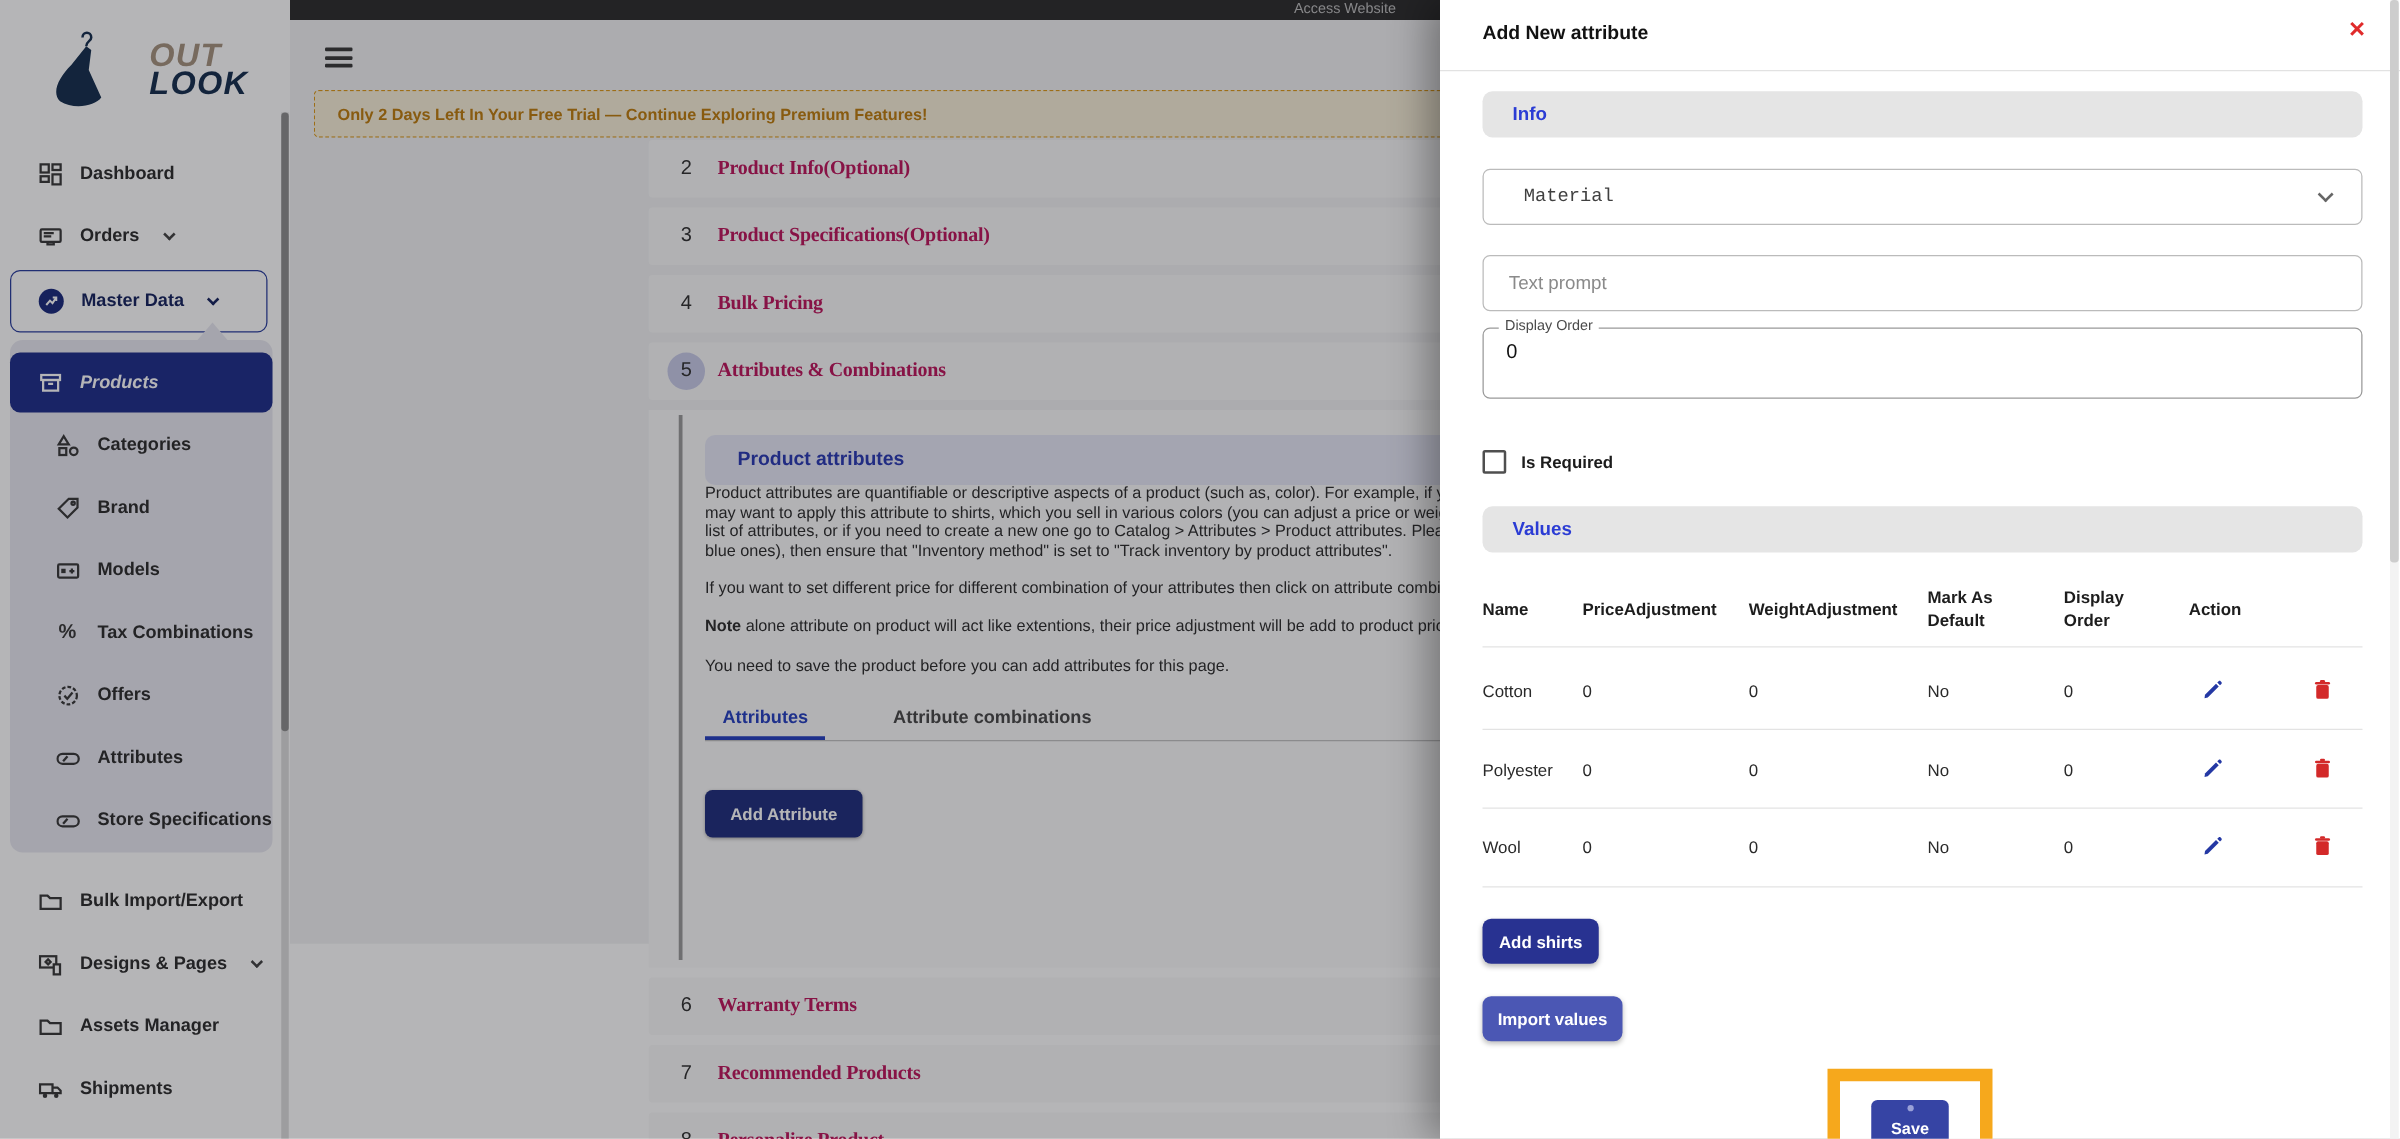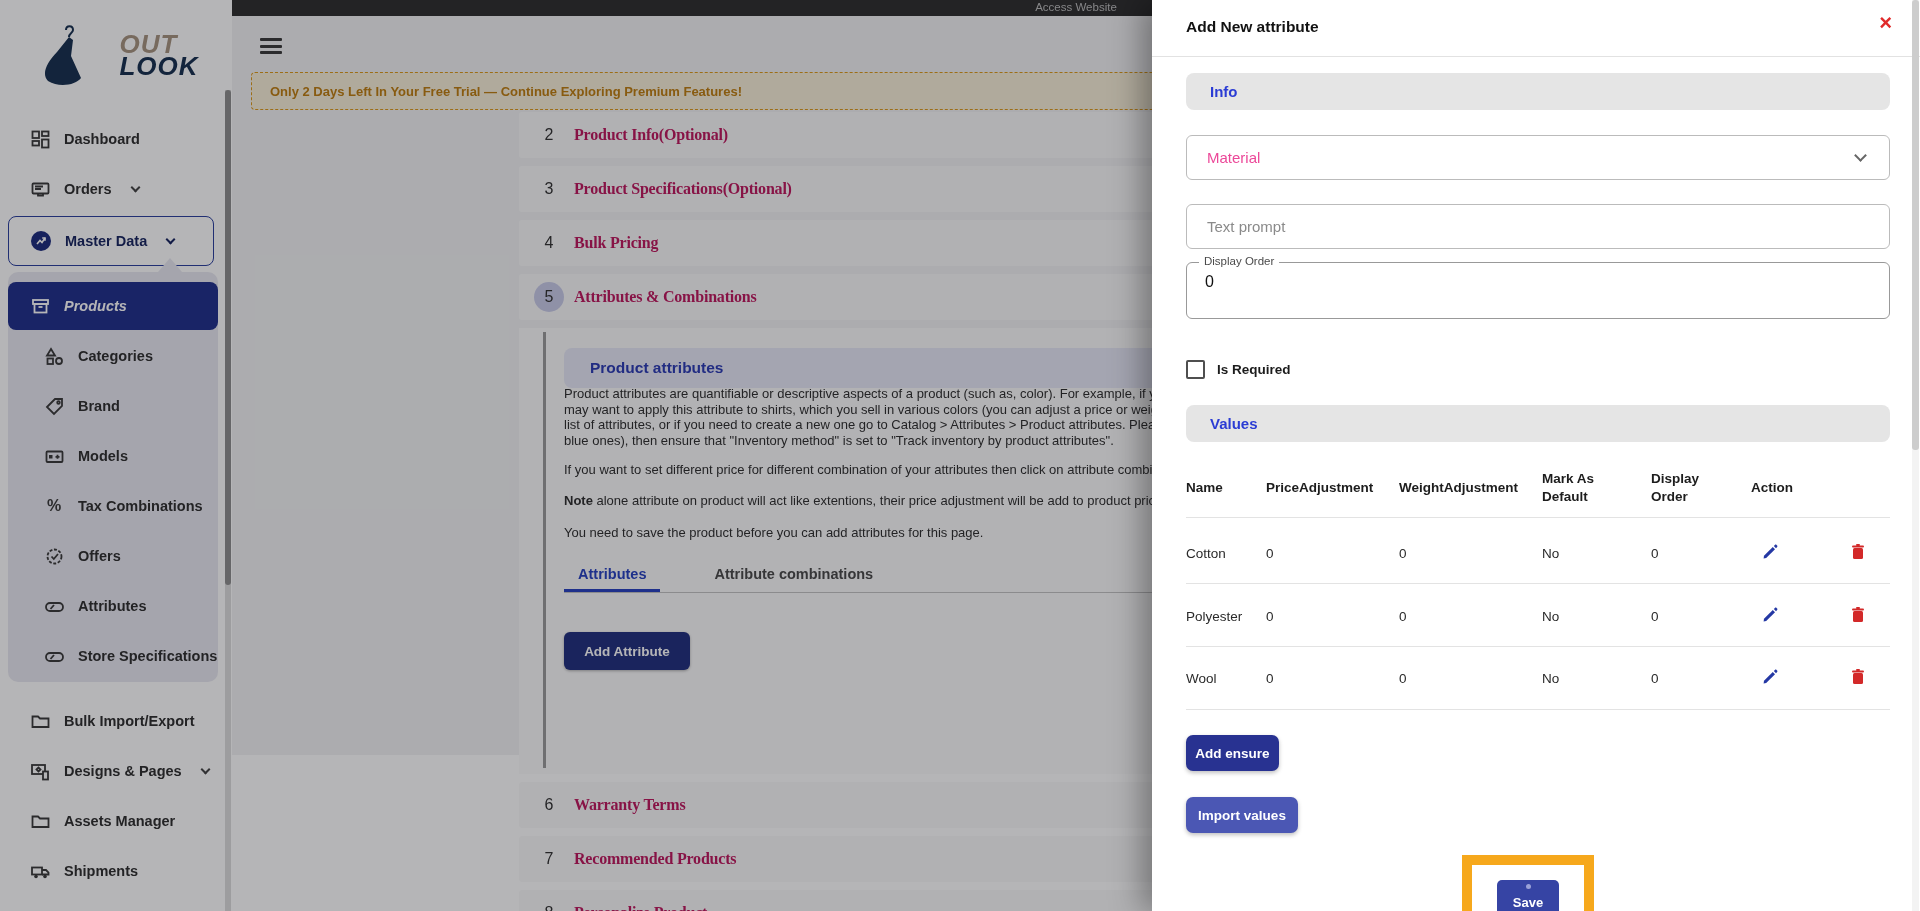--- a/index.html
+++ b/index.html
@@ -69,22 +69,22 @@
   
   .drawer { position:absolute; right:0; top:0; width:768px; height:911px; background:#ffffff; z-index:10;
             box-shadow:-10px 0 30px rgba(0,0,0,.35); overflow:hidden; }
   .d-title { position:absolute; left:34px; top:18px; font-size:15.5px; font-weight:bold; color:#121212; }
   .d-close { position:absolute; right:28px; top:10px; color:#e02b2b; font-size:22px; font-weight:bold; cursor:pointer; }
   .d-divider { position:absolute; left:0px; right:0px; top:56px; border-top:1px solid #e2e2e2; }
   .sect-bar { position:absolute; left:34px; right:30px; height:37px; background:#e5e5e5; border-radius:8px;
               display:flex; align-items:center; padding-left:24px; color:#2b3cd4; font-weight:bold; font-size:15px; }
   .bar-info { top:73px; } .bar-values { top:405px; }
   .d-select { position:absolute; left:34px; right:30px; top:135px; height:45px; border:1px solid #bbbbbb;
-              border-radius:6px; display:flex; align-items:center; padding-left:20px; font-size:15px; color:#ec4899;
-              cursor:pointer; background:#fff; }
+              border-radius:6px; display:flex; align-items:center; padding-left:32px; font-size:15px; color:#404040;
+              cursor:pointer; background:#fff;font-family:Liberation Mono, monospace; }
   .sel-chev { position:absolute; right:24px; width:9px; height:9px; border-right:2px solid #666;
               border-bottom:2px solid #666; transform:rotate(45deg); margin-top:-4px; }
   .d-input { position:absolute; left:34px; right:30px; top:204px; height:45px; border:1px solid #bbbbbb;
              border-radius:6px; padding-left:20px; font-size:15px; color:#333; font-family:"Liberation Sans",sans-serif; }
   .d-input::placeholder { color:#8a8a8a; }
   .d-order { position:absolute; left:34px; right:30px; top:262px; height:57px; border:1px solid #999999;
              border-radius:6px; }
   .d-order label { position:absolute; top:-8px; left:12px; background:#ffffff; padding:0 5px;
                    font-size:11.5px; color:#4a4a4a; }
   .d-order input { position:absolute; left:18px; top:10px; width:300px; border:none; outline:none;
@@ -471,21 +471,21 @@
     <span class="vcell c-trash">
       <svg width="16" height="17" viewBox="0 0 16 17">
           <rect x="3" y="5" width="10" height="11" rx="1.5" fill="#d32929"></rect>
           <rect x="2" y="2.5" width="12" height="2" rx="1" fill="#d32929"></rect>
           <rect x="6" y="1" width="4" height="2" rx="1" fill="#d32929"></rect>
         </svg>
     </span>
   </div>
   <div class="tdiv" style="top:709px;"></div>
 
-  <button class="btn-addvalue">Add ensure</button>
+  <button class="btn-addvalue">Add shirts</button>
   <button class="btn-import">Import values</button>
 
   <div class="save-highlight">
     <button class="btn-save">
       <span class="save-dot"></span>
       <span>Save</span>
     </button>
   </div>
 
   <div class="d-scroll">

